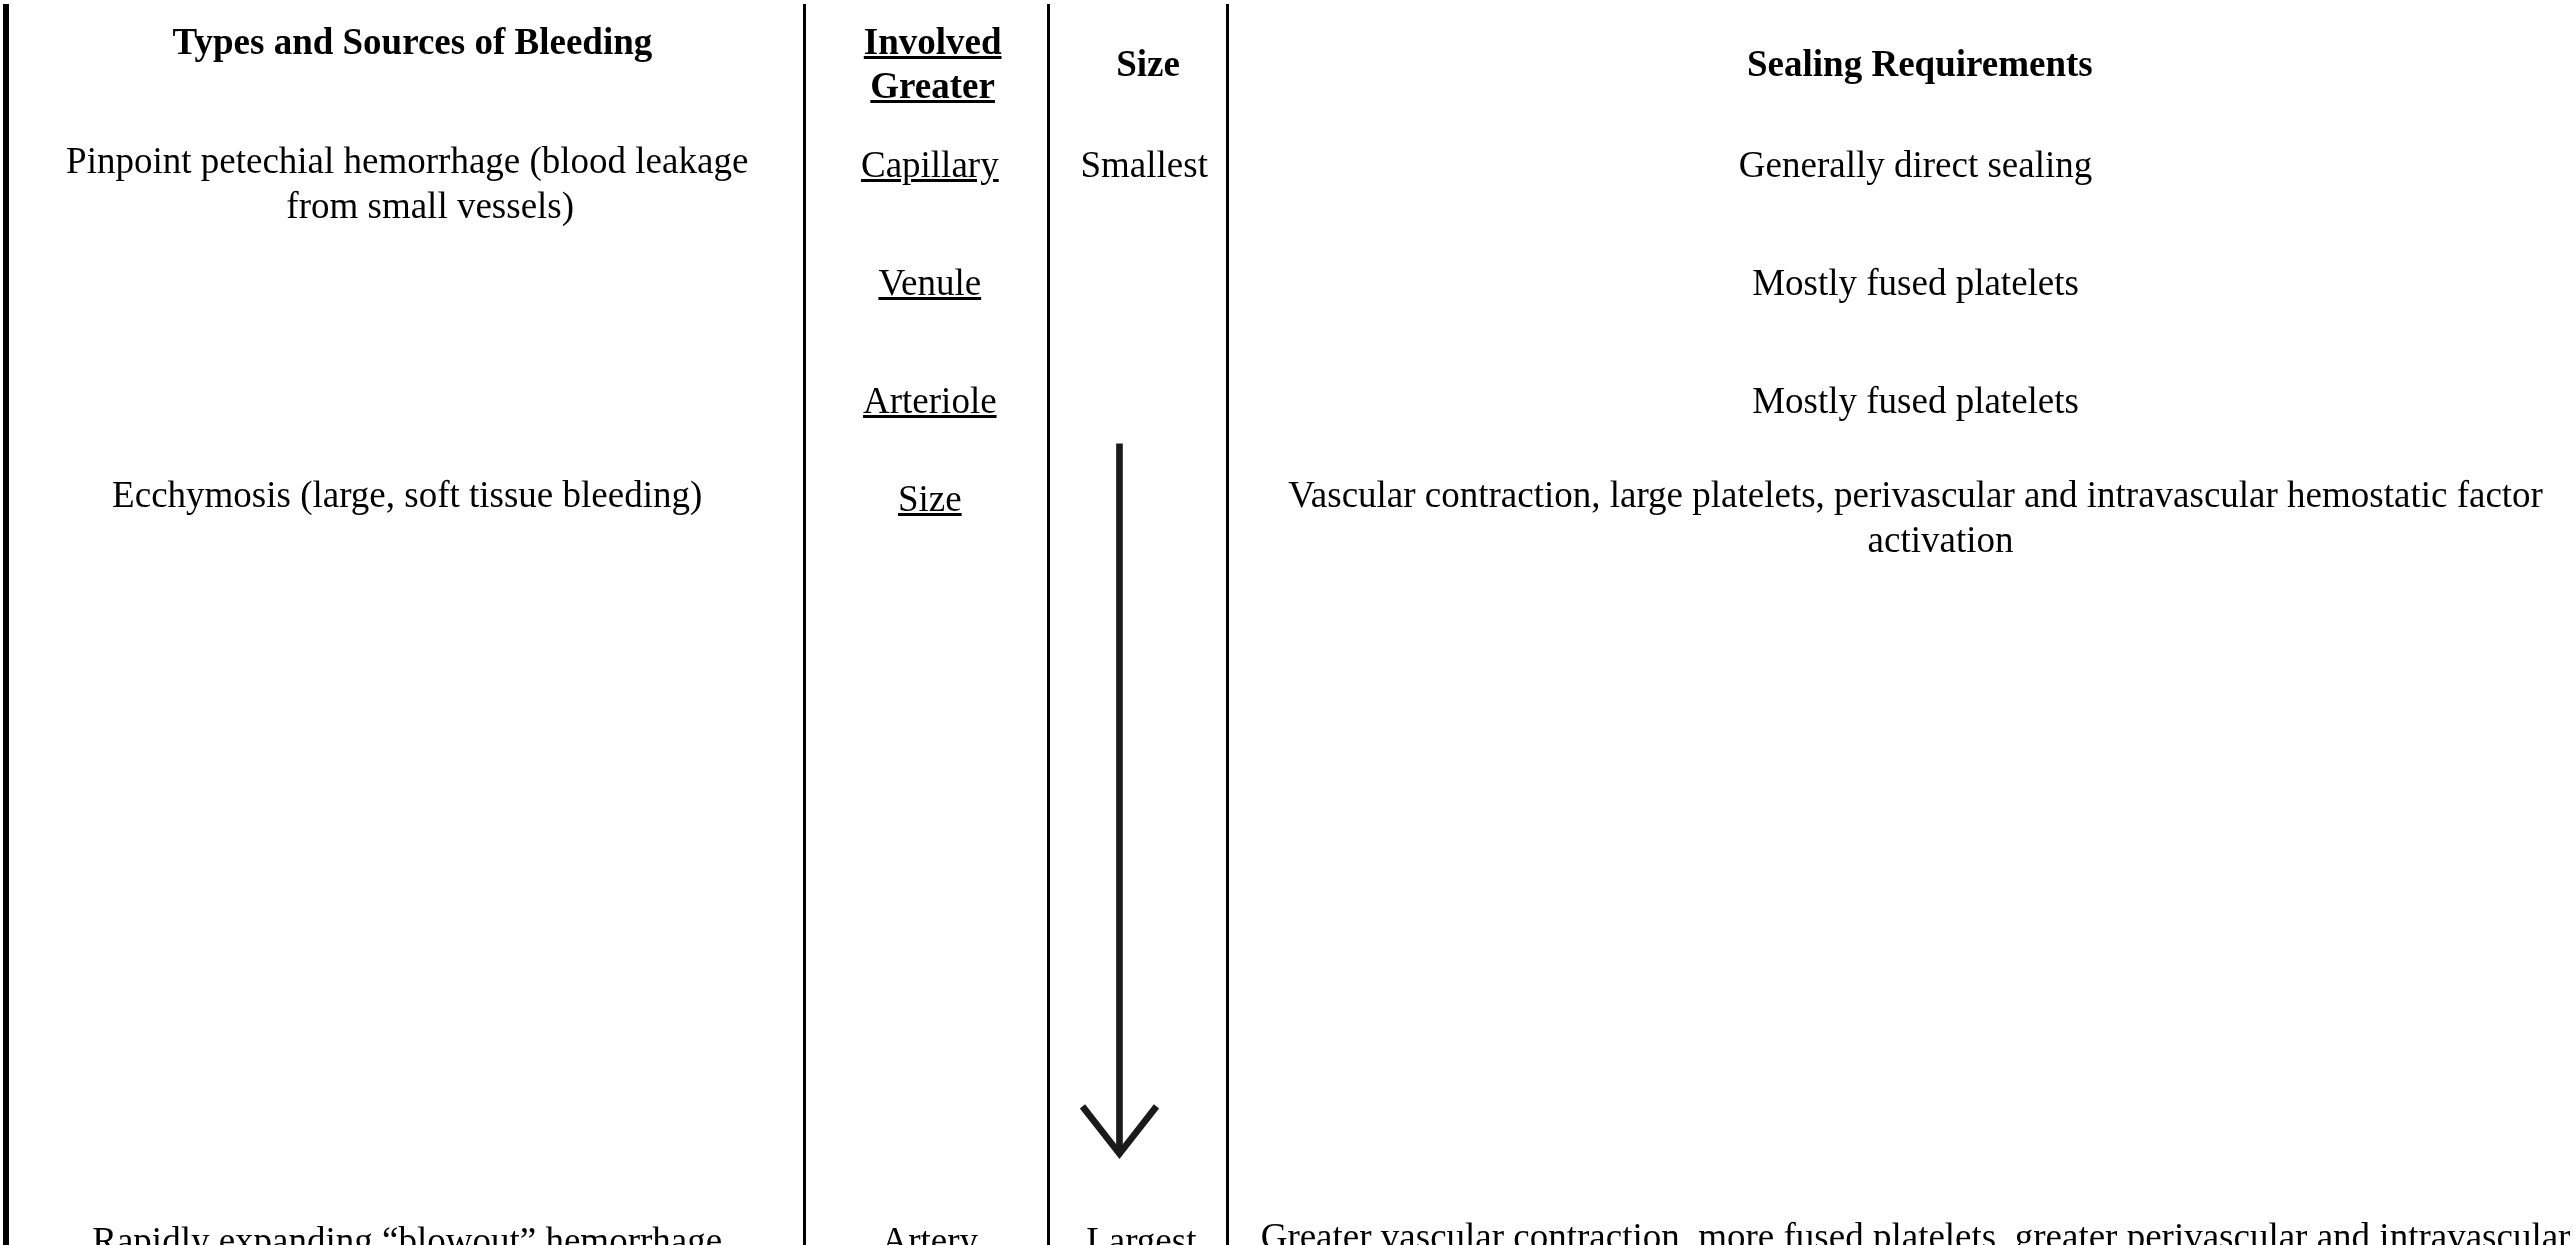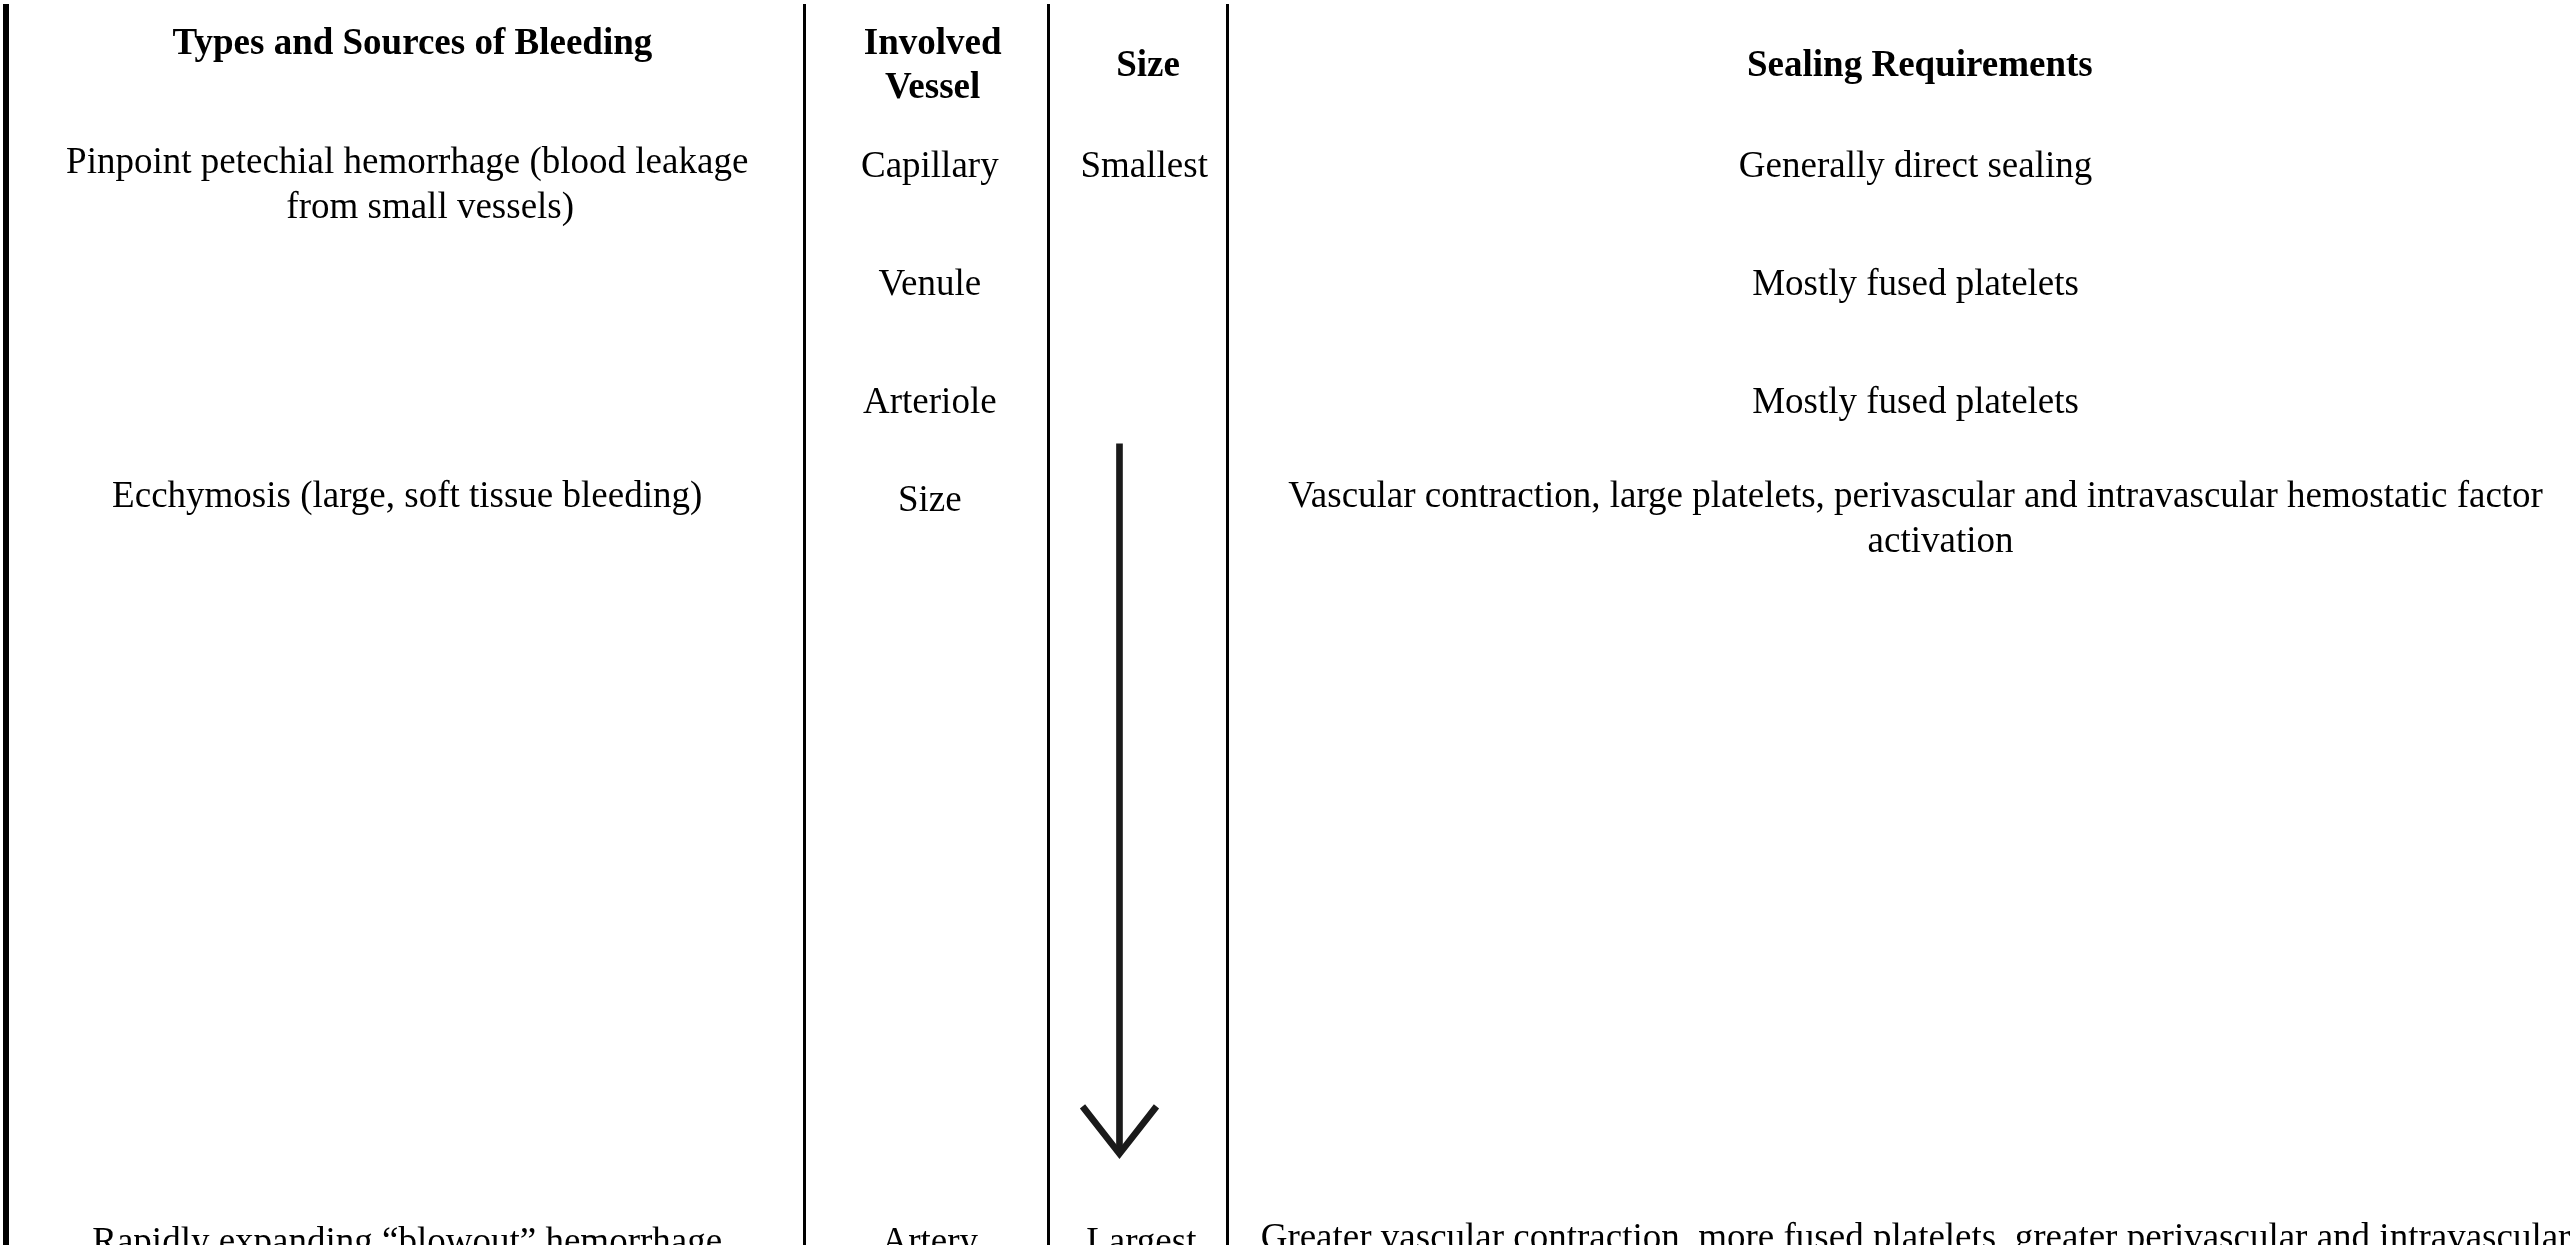--- a/index.html
+++ b/index.html
@@ -48,21 +48,21 @@
   }
   tr.body-row > * {
     border-bottom: 5.2px solid #000;
   }
   tr.body-row.last > * {
     border-bottom: 6px solid #ef4444;
   }
 
   
   .col-type   { width: 798px; border-left: 6px solid #000; }
-  .col-vessel { width: 244px;  border-left: 3.7px solid #000; }
+  .col-vessel { width: 244px;  border-left: 3.7px solid #000; text-decoration: underline; }
   .col-size   { width: 179px;  border-left: 3.7px solid #000; }
   .col-seal   { width: 1371px; border-left: 3.7px solid #000; border-right: 6px solid #000; }
 
   
   .cell {
     position: relative;
     box-sizing: border-box;
     font-size: 37px;
     line-height: 45px;
   }
@@ -134,21 +134,21 @@
     </colgroup>
 
     <thead>
       <tr class="header-row">
         <th class="col-type">
           <div class="cell hdr-box hdr">Types and Sources of Bleeding</div>
         </th>
         <th class="col-vessel">
           <div class="cell hdr-box mid hdr">
             <div>Involved</div>
-            <div>Vessel</div>
+            <div>Greater</div>
           </div>
         </th>
         <th class="col-size">
           <div class="cell hdr-box size hdr">Size</div>
         </th>
         <th class="col-seal">
           <div class="cell hdr-box seal hdr">Sealing Requirements</div>
         </th>
       </tr>
     </thead>

